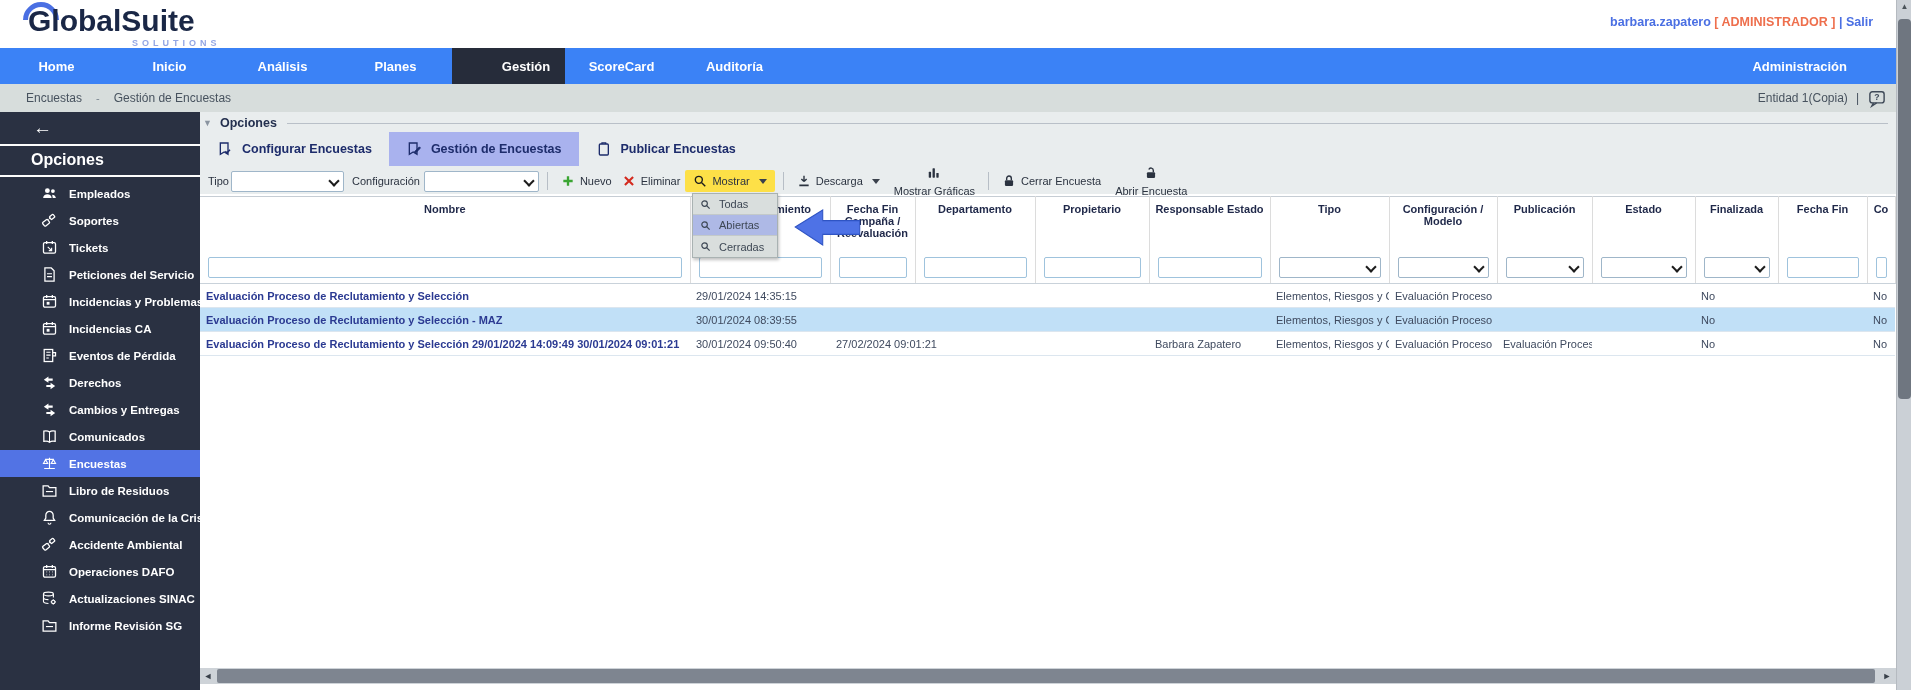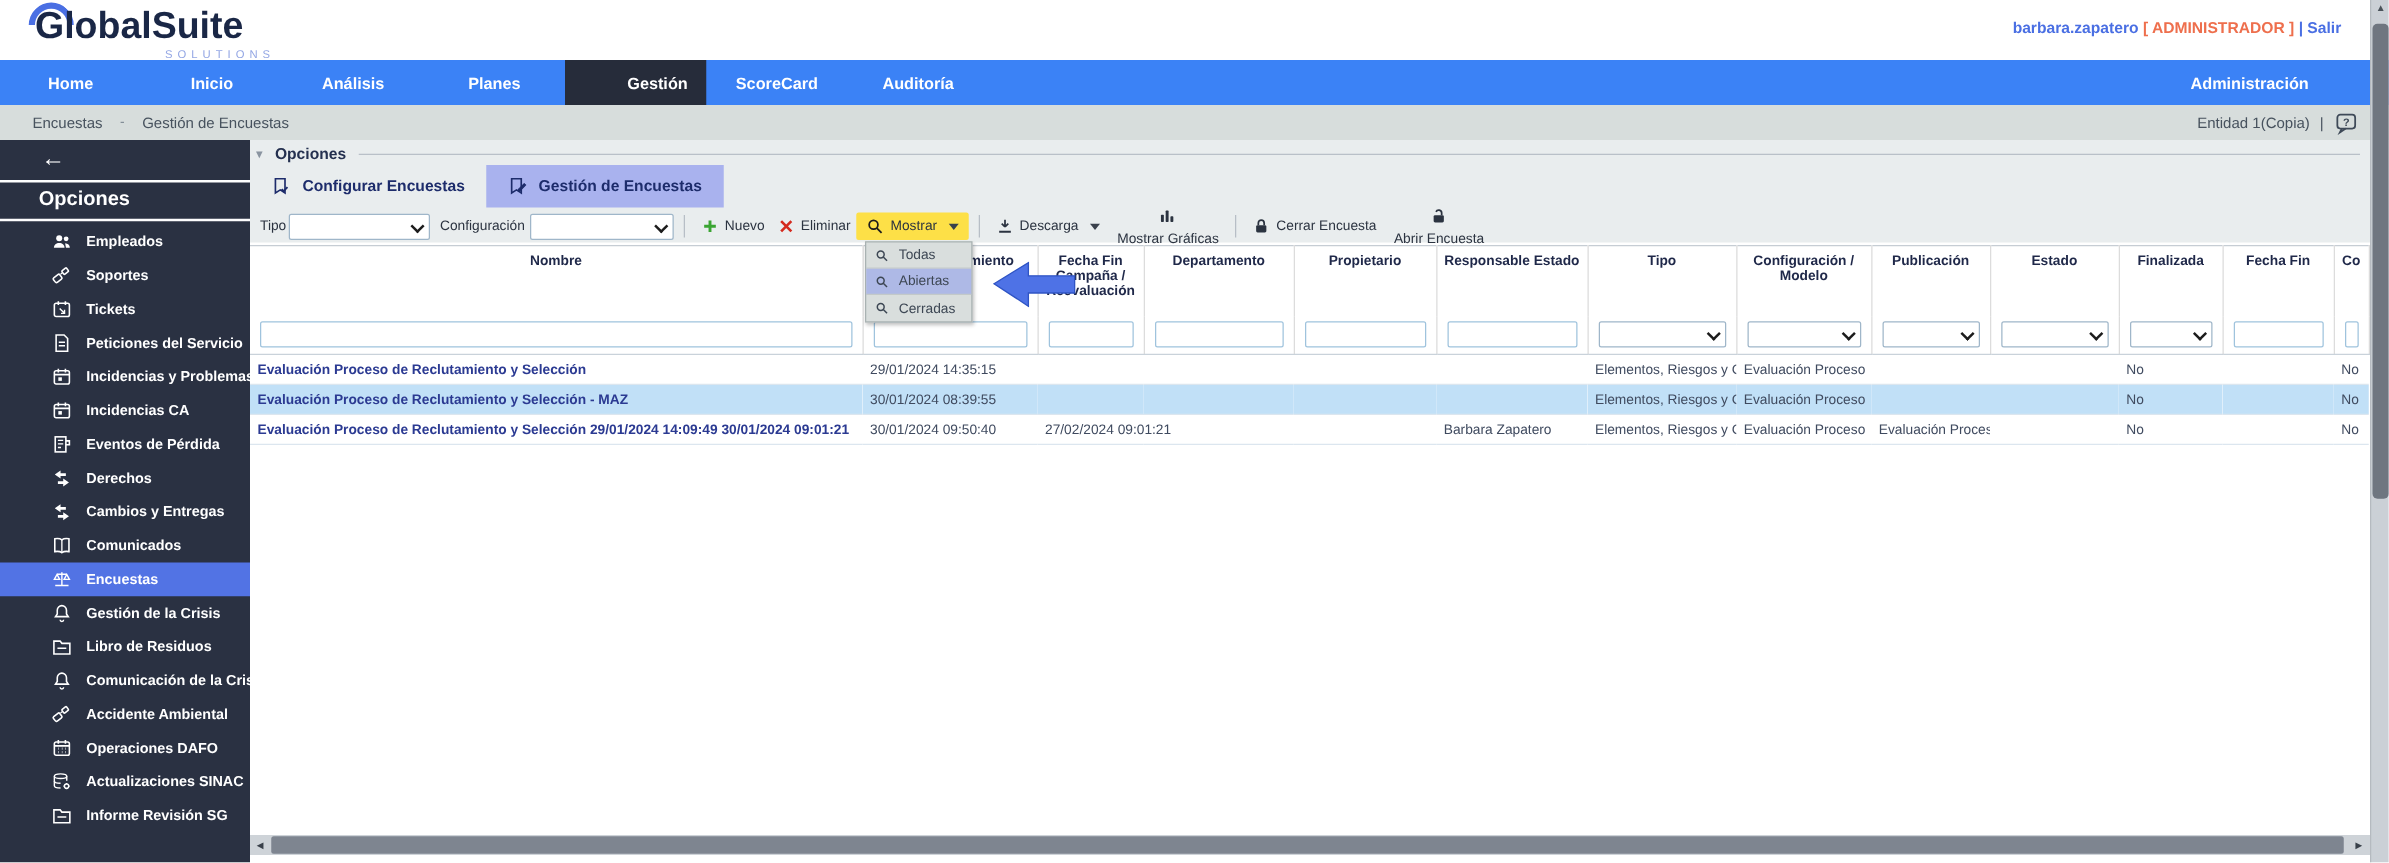--- a/index.html
+++ b/index.html
@@ -6,21 +6,21 @@
   html,body { width:1911px; height:690px; overflow:hidden; }
   body { font-family:"Liberation Sans", sans-serif; background:#fff; position:relative; }
 
   
   .topbar { position:absolute; left:0; top:0; width:1911px; height:48px; background:#fff; z-index:2; }
   .logo { position:absolute; left:28px; top:4px; cursor:pointer; }
   .logo-main { font-size:30px; font-weight:bold; color:#1a2746; position:relative; z-index:1; }
   .logo-arc { position:absolute; left:-5px; top:-2px; width:36px; height:36px; border:5px solid #4a6fe3;
               border-radius:50%; border-bottom-color:transparent; border-left-color:transparent;
               transform:rotate(-45deg); }
-  .logo-sub { position:absolute; left:104px; top:34px; font-size:9px; font-weight:normal; letter-spacing:4px; color:#93a6e4; }
+  .logo-sub { position:absolute; left:104px; top:34px; font-size:9px; font-weight:bold; letter-spacing:4px; color:#93a6e4; }
   .userbox { position:absolute; right:38px; top:15px; font-size:12.5px; font-weight:bold; white-space:nowrap; }
   .u-blue { color:#4a6fe3; } .u-orange { color:#ee6f4d; }
   .userbox .salir { cursor:pointer; }
 
   
   .mainnav { position:absolute; left:0; top:48px; width:1911px; height:36px; background:#3b82f6; display:flex; z-index:2; }
   #nav-items { display:flex; height:100%; }
   .nav-item { width:113px; display:flex; align-items:center; justify-content:center; color:#fff;
               font-weight:bold; font-size:13px; cursor:pointer; }
   .nav-item.active { background:#262c3a;padding-left:35px; }
@@ -277,29 +277,20 @@
           <svg viewBox="0 0 24 24" fill="none" stroke="#fff" stroke-width="1.6">
             <path d="M12 4v15M6.5 6.2h11M4.5 19h15"></path>
             <path d="M6.5 6.5L3.5 12h6zM17.5 6.5l-3 5.5h6z"></path>
           </svg>
         </span>
         <span>Encuestas</span>
       </div>
       <div class="sitem">
         <span class="icn">
           <svg viewBox="0 0 24 24" fill="none" stroke="#fff" stroke-width="1.8">
-            <path d="M12 3.5a5.2 5.2 0 015.2 5.2v4.2l2 3.1H4.8l2-3.1V8.7A5.2 5.2 0 0112 3.5z"></path>
-            <path d="M10 19.5a2 2 0 004 0" stroke-width="1.6"></path>
-          </svg>
-        </span>
-        <span>Gestión de la Crisis</span>
-      </div>
-      <div class="sitem">
-        <span class="icn">
-          <svg viewBox="0 0 24 24" fill="none" stroke="#fff" stroke-width="1.8">
             <path d="M3 5.5h7l2 2.5h9v12H3z"></path>
             <path d="M7 13.5h10" stroke-width="1.6"></path>
           </svg>
         </span>
         <span>Libro de Residuos</span>
       </div>
       <div class="sitem">
         <span class="icn">
           <svg viewBox="0 0 24 24" fill="none" stroke="#fff" stroke-width="1.8">
             <path d="M12 3.5a5.2 5.2 0 015.2 5.2v4.2l2 3.1H4.8l2-3.1V8.7A5.2 5.2 0 0112 3.5z"></path>
@@ -372,20 +363,29 @@
         <span>Configurar Encuestas</span>
       </div>
       <div class="tab active">
         <span class="icn">
           <svg viewBox="0 0 24 24" fill="none" stroke="currentColor" stroke-width="2">
             <path d="M5 3h11.5v17l-5.7-3.6L5 20z"></path>
             <path d="M13 15.8l7-7 1.8 1.8-7 7H13z" fill="currentColor" stroke-width="1.2"></path>
           </svg>
         </span>
         <span>Gestión de Encuestas</span>
+      </div>
+      <div class="tab">
+        <span class="icn">
+          <svg viewBox="0 0 24 24" fill="none" stroke="currentColor" stroke-width="2">
+            <rect x="5" y="4.5" width="13.5" height="16.5" rx="1.5"></rect>
+            <path d="M9 4.5V2.8h5.5v1.7"></path>
+          </svg>
+        </span>
+        <span>Publicar Encuestas</span>
       </div>
     </div>
 
   <div class="toolbar">
     <span class="tlabel">Tipo</span>
     <span class="selwrap w113"><select></select></span>
     <span class="tlabel" style="margin-left:8px">Configuración</span>
     <span class="selwrap w115"><select></select></span>
     <span class="vsep"></span>
     <button class="tbtn">

